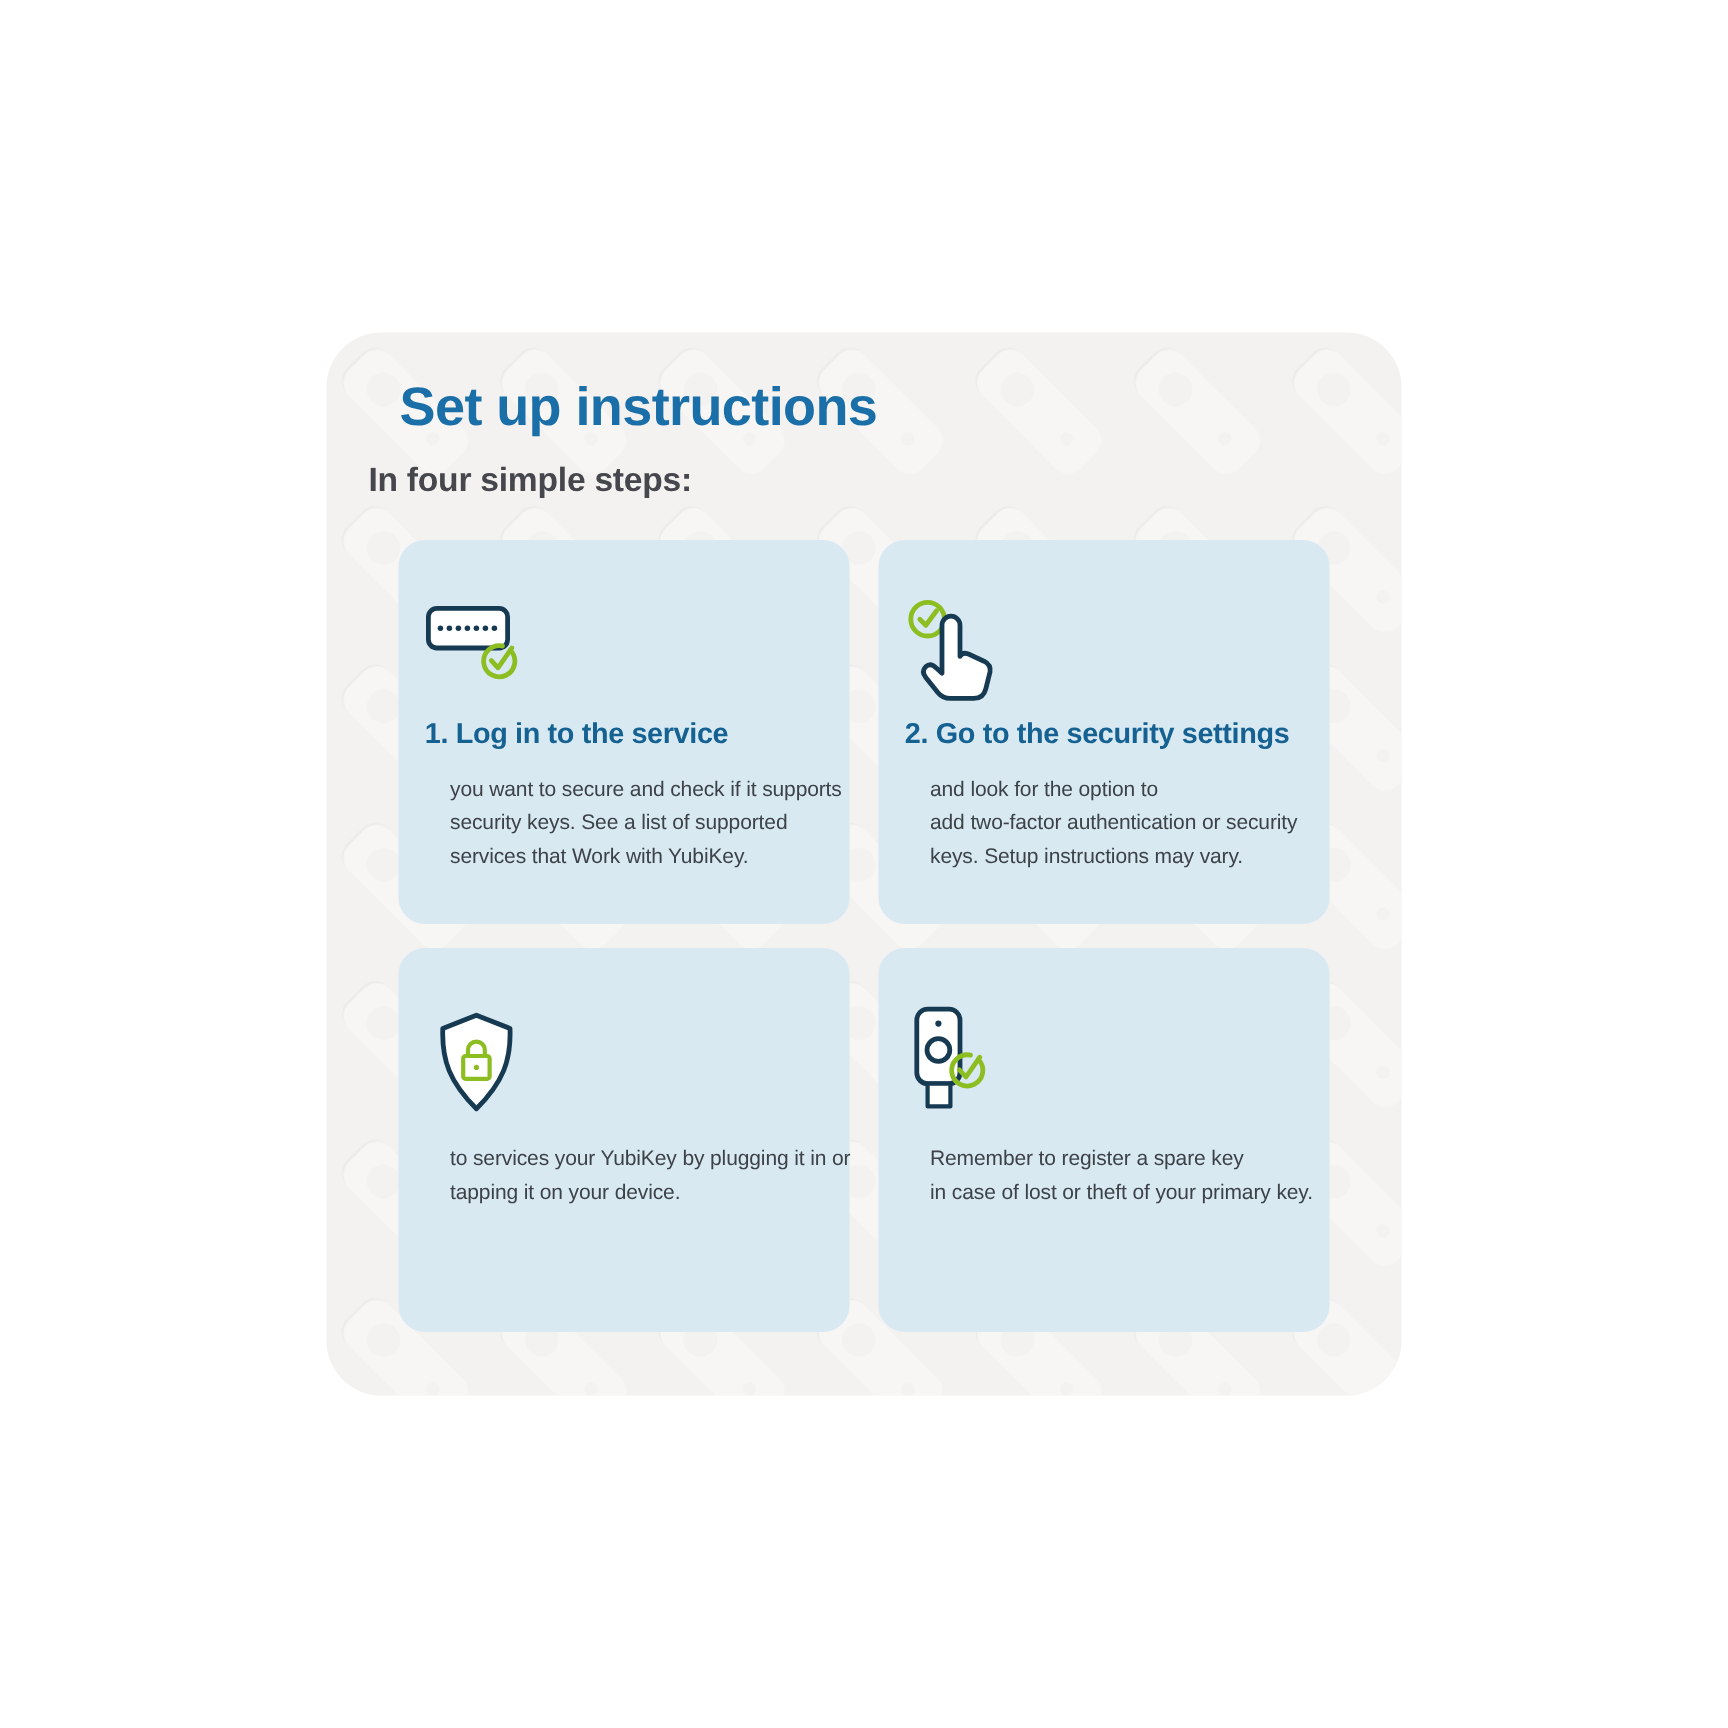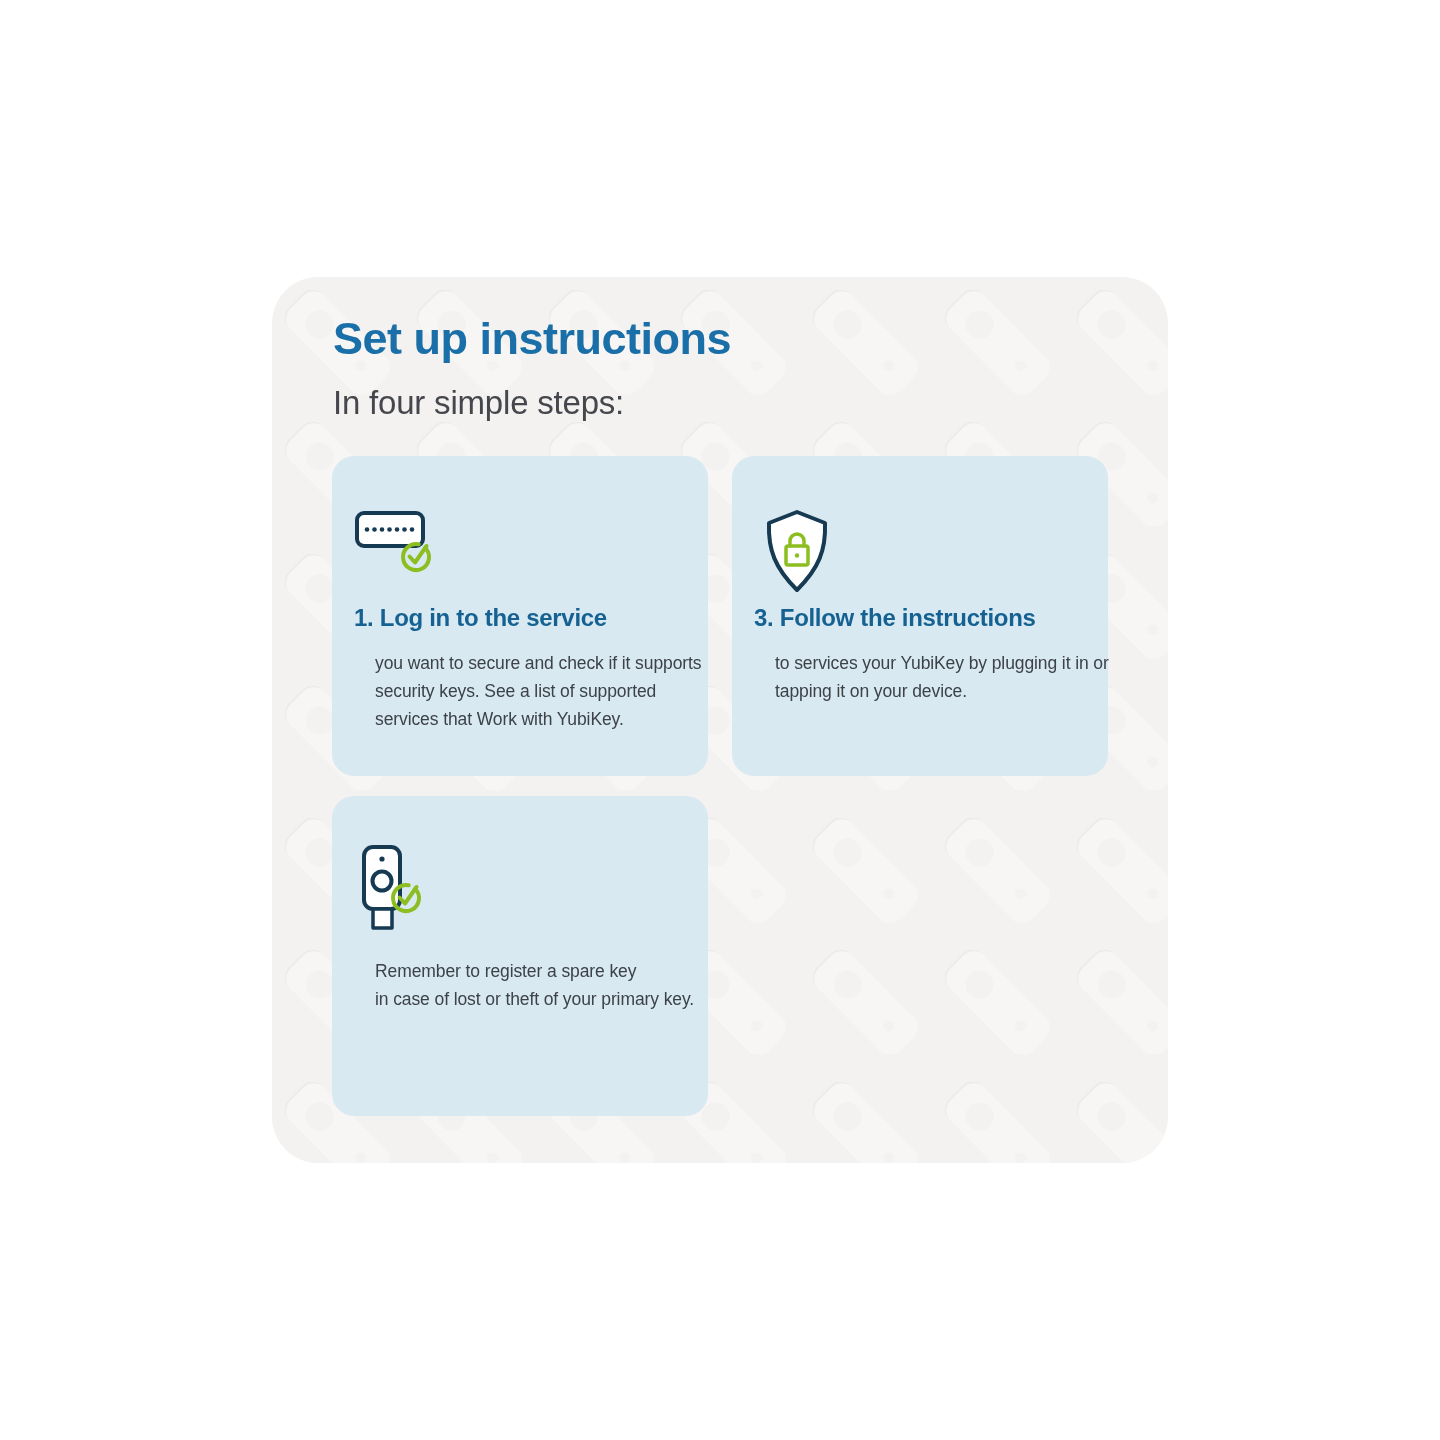--- a/index.html
+++ b/index.html
@@ -25,23 +25,23 @@
   .panel-content { position: relative; z-index: 1; }
   h1.page-title {
     margin: 36px 0 0 61px;
     font-size: 45px;
     font-weight: 700;
     letter-spacing: -0.5px;
     color: #1b6fa8;
     line-height: 1.15;
   }
   p.page-subtitle {
-    margin: 19px 0 0 61px;
-    font-size: 33px;
-    font-weight: 400;
+    margin: 19px 0 0 35px;
+    font-size: 28px;
+    font-weight: 700;
     letter-spacing: -0.2px;
     color: #45474c;
   }
   .grid {
     margin: 34px 60px 0 60px;
     display: grid;
     grid-template-columns: 376px 376px;
     grid-auto-rows: 320px;
     column-gap: 24px;
     row-gap: 20px;
@@ -122,31 +122,57 @@
               <path class="green-stroke" d="M 71.2 43.8 A 13 13 0 1 1 64.7 40.3"></path>
               <path class="green-stroke" d="M 55.5 52.5 L 61 58.5 L 72.5 42"></path>
             </svg>
           </div>
           <h2>1. Log in to the service</h2>
           <p>you want to secure and check if it supports
 security keys. See a list of supported
 services that Work with YubiKey.</p>
         </article>
 
+        <article class="card">
+          <div class="icon-wrap">
+            <svg width="86" height="96" viewBox="0 0 86 96" aria-hidden="true">
+              <circle class="green-stroke" cx="19" cy="18" r="14"></circle>
+              <path class="green-stroke" d="M 12.5 18 L 17.5 23 L 26.5 11"></path>
+              <path class="navy-stroke" d="M 31 63
+                L 31 23
+                A 7.5 7.5 0 0 1 46 23
+                L 46 49
+                Q 48 45 53 47
+                L 66 53
+                Q 72 56 71 62
+                L 67.5 76
+                Q 65.5 84 57.5 84
+                L 38 84
+                Q 31.5 84 27.5 79
+                L 17.5 66.5
+                Q 13.5 61.5 17.5 57.5
+                Q 21.5 54 26 58.5
+                L 31 63 Z"></path>
+            </svg>
+          </div>
+          <h2>2. Go to the security settings</h2>
+          <p>and look for the option to
+add two-factor authentication or security
+keys. Setup instructions may vary.</p>
+        </article>
 
         <article class="card">
           <div class="icon-wrap">
             <svg width="86" height="94" viewBox="0 0 86 94" aria-hidden="true">
               <path class="navy-stroke" d="M 43 8 L 71 19 C 72 46 65 64 43 86 C 21 64 14 46 15 19 Z"></path>
               <path class="green-stroke" style="stroke-width:3.5" d="M 36 42 L 36 37 A 7 7 0 0 1 50 37 L 50 42"></path>
               <rect class="green-stroke" style="stroke-width:3.5" x="32" y="42" width="22" height="19" rx="2"></rect>
               <circle cx="43" cy="51.5" r="2.2" fill="#8cbe22"></circle>
             </svg>
           </div>
-          <h2>3. Follow the instructions</h2>
           <p>to services your YubiKey by plugging it in or
 tapping it on your device.</p>
         </article>
 
         <article class="card">
           <div class="icon-wrap">
             <svg width="76" height="100" viewBox="0 0 76 100" aria-hidden="true">
               <rect class="navy-stroke" x="10" y="3" width="36" height="62" rx="9"></rect>
               <circle class="navy-fill" cx="28" cy="15" r="2.6"></circle>
               <circle class="navy-stroke" style="fill:none" cx="28" cy="37" r="9.5"></circle>

